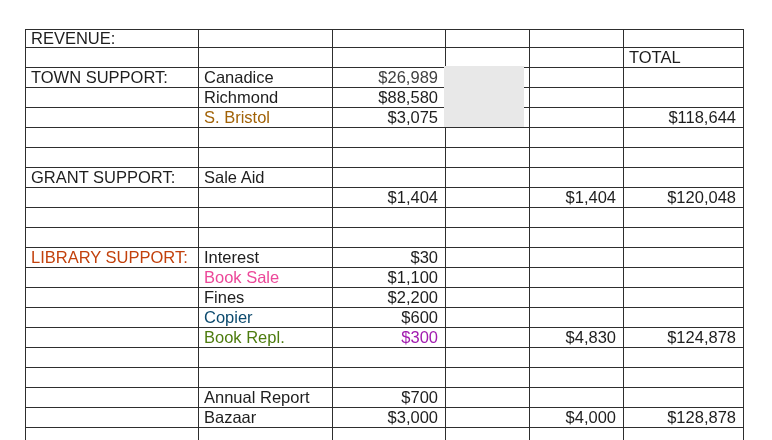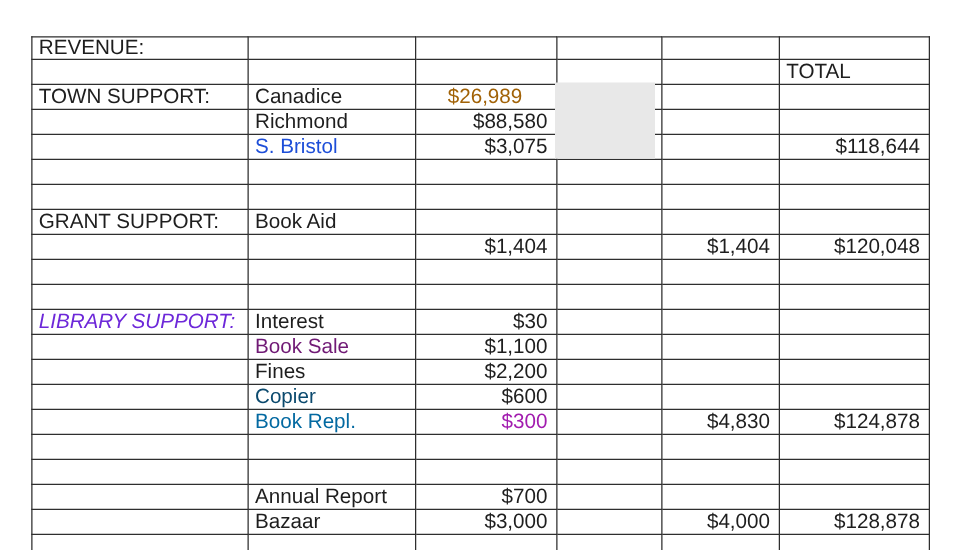--- a/index.html
+++ b/index.html
@@ -68,36 +68,36 @@
           <td class="txt" style="border-color: rgb(46, 46, 46); color: rgb(30, 30, 30);"></td>
           <td class="txt" style="border-color: rgb(46, 46, 46); color: rgb(30, 30, 30);"></td>
           <td class="txt" style="border-color: rgb(46, 46, 46); color: rgb(30, 30, 30);"></td>
           <td class="txt" style="border-color: rgb(46, 46, 46); color: rgb(30, 30, 30);"></td>
           <td class="txt" style="border-color: rgb(46, 46, 46); color: rgb(30, 30, 30);"></td>
           <td class="txt" style="border-color: rgb(46, 46, 46); color: rgb(30, 30, 30);">TOTAL</td>
         </tr>
         <tr>
           <td class="txt" style="border-color: rgb(46, 46, 46); color: rgb(30, 30, 30);">TOWN SUPPORT:</td>
           <td class="txt" style="border-color: rgb(46, 46, 46); color: rgb(30, 30, 30);">Canadice</td>
-          <td class="num" style="border-color: rgb(46, 46, 46); color: #a16207; text-align: center;">$26,989</td>
+          <td class="num" style="border-color: rgb(46, 46, 46); color: #404040;">$26,989</td>
           <td class="txt" style="border-color: rgb(46, 46, 46); color: rgb(30, 30, 30);"></td>
           <td class="txt" style="border-color: rgb(46, 46, 46); color: rgb(30, 30, 30);"></td>
           <td class="txt" style="border-color: rgb(46, 46, 46); color: rgb(30, 30, 30);"></td>
         </tr>
         <tr>
           <td class="txt" style="border-color: rgb(46, 46, 46); color: rgb(30, 30, 30);"></td>
           <td class="txt" style="border-color: rgb(46, 46, 46); color: rgb(30, 30, 30);">Richmond</td>
           <td class="num" style="border-color: rgb(46, 46, 46); color: rgb(30, 30, 30);">$88,580</td>
           <td class="txt" style="border-color: rgb(46, 46, 46); color: rgb(30, 30, 30);"></td>
           <td class="txt" style="border-color: rgb(46, 46, 46); color: rgb(30, 30, 30);"></td>
           <td class="txt" style="border-color: rgb(46, 46, 46); color: rgb(30, 30, 30);"></td>
         </tr>
         <tr>
           <td class="txt" style="border-color: rgb(46, 46, 46); color: rgb(30, 30, 30);"></td>
-          <td class="txt" style="border-color: rgb(46, 46, 46); color: #1d4ed8;">S. Bristol</td>
+          <td class="txt" style="border-color: rgb(46, 46, 46); color: #a16207;">S. Bristol</td>
           <td class="num" style="border-color: rgb(46, 46, 46); color: rgb(30, 30, 30);">$3,075</td>
           <td class="txt" style="border-color: rgb(46, 46, 46); color: rgb(30, 30, 30);"></td>
           <td class="txt" style="border-color: rgb(46, 46, 46); color: rgb(30, 30, 30);"></td>
           <td class="num" style="border-color: rgb(46, 46, 46); color: rgb(30, 30, 30);">$118,644</td>
         </tr>
         <tr>
           <td class="txt" style="border-color: rgb(46, 46, 46); color: rgb(30, 30, 30);"></td>
           <td class="txt" style="border-color: rgb(46, 46, 46); color: rgb(30, 30, 30);"></td>
           <td class="txt" style="border-color: rgb(46, 46, 46); color: rgb(30, 30, 30);"></td>
           <td class="txt" style="border-color: rgb(46, 46, 46); color: rgb(30, 30, 30);"></td>
@@ -107,21 +107,21 @@
         <tr>
           <td class="txt" style="border-color: rgb(46, 46, 46); color: rgb(30, 30, 30);"></td>
           <td class="txt" style="border-color: rgb(46, 46, 46); color: rgb(30, 30, 30);"></td>
           <td class="txt" style="border-color: rgb(46, 46, 46); color: rgb(30, 30, 30);"></td>
           <td class="txt" style="border-color: rgb(46, 46, 46); color: rgb(30, 30, 30);"></td>
           <td class="txt" style="border-color: rgb(46, 46, 46); color: rgb(30, 30, 30);"></td>
           <td class="txt" style="border-color: rgb(46, 46, 46); color: rgb(30, 30, 30);"></td>
         </tr>
         <tr>
           <td class="txt" style="border-color: rgb(46, 46, 46); color: rgb(30, 30, 30);">GRANT SUPPORT:</td>
-          <td class="txt" style="border-color: rgb(46, 46, 46); color: rgb(30, 30, 30);">Book Aid</td>
+          <td class="txt" style="border-color: rgb(46, 46, 46); color: rgb(30, 30, 30);">Sale Aid</td>
           <td class="txt" style="border-color: rgb(46, 46, 46); color: rgb(30, 30, 30);"></td>
           <td class="txt" style="border-color: rgb(46, 46, 46); color: rgb(30, 30, 30);"></td>
           <td class="txt" style="border-color: rgb(46, 46, 46); color: rgb(30, 30, 30);"></td>
           <td class="txt" style="border-color: rgb(46, 46, 46); color: rgb(30, 30, 30);"></td>
         </tr>
         <tr>
           <td class="txt" style="border-color: rgb(46, 46, 46); color: rgb(30, 30, 30);"></td>
           <td class="txt" style="border-color: rgb(46, 46, 46); color: rgb(30, 30, 30);"></td>
           <td class="num" style="border-color: rgb(46, 46, 46); color: rgb(30, 30, 30);">$1,404</td>
           <td class="txt" style="border-color: rgb(46, 46, 46); color: rgb(30, 30, 30);"></td>
@@ -138,30 +138,30 @@
         </tr>
         <tr>
           <td class="txt" style="border-color: rgb(46, 46, 46); color: rgb(30, 30, 30);"></td>
           <td class="txt" style="border-color: rgb(46, 46, 46); color: rgb(30, 30, 30);"></td>
           <td class="txt" style="border-color: rgb(46, 46, 46); color: rgb(30, 30, 30);"></td>
           <td class="txt" style="border-color: rgb(46, 46, 46); color: rgb(30, 30, 30);"></td>
           <td class="txt" style="border-color: rgb(46, 46, 46); color: rgb(30, 30, 30);"></td>
           <td class="txt" style="border-color: rgb(46, 46, 46); color: rgb(30, 30, 30);"></td>
         </tr>
         <tr>
-          <td class="txt" style="border-color: rgb(46, 46, 46); color: #6d28d9; font-style: italic;">LIBRARY SUPPORT:</td>
+          <td class="txt" style="border-color: rgb(46, 46, 46); color: #c2410c;">LIBRARY SUPPORT:</td>
           <td class="txt" style="border-color: rgb(46, 46, 46); color: rgb(30, 30, 30);">Interest</td>
           <td class="num" style="border-color: rgb(46, 46, 46); color: rgb(30, 30, 30);">$30</td>
           <td class="txt" style="border-color: rgb(46, 46, 46); color: rgb(30, 30, 30);"></td>
           <td class="txt" style="border-color: rgb(46, 46, 46); color: rgb(30, 30, 30);"></td>
           <td class="txt" style="border-color: rgb(46, 46, 46); color: rgb(30, 30, 30);"></td>
         </tr>
         <tr>
           <td class="txt" style="border-color: rgb(46, 46, 46); color: rgb(30, 30, 30);"></td>
-          <td class="txt" style="border-color: rgb(46, 46, 46); color: #701a75;">Book Sale</td>
+          <td class="txt" style="border-color: rgb(46, 46, 46); color: #ec4899;">Book Sale</td>
           <td class="num" style="border-color: rgb(46, 46, 46); color: rgb(30, 30, 30);">$1,100</td>
           <td class="txt" style="border-color: rgb(46, 46, 46); color: rgb(30, 30, 30);"></td>
           <td class="txt" style="border-color: rgb(46, 46, 46); color: rgb(30, 30, 30);"></td>
           <td class="txt" style="border-color: rgb(46, 46, 46); color: rgb(30, 30, 30);"></td>
         </tr>
         <tr>
           <td class="txt" style="border-color: rgb(46, 46, 46); color: rgb(30, 30, 30);"></td>
           <td class="txt" style="border-color: rgb(46, 46, 46); color: rgb(30, 30, 30);">Fines</td>
           <td class="num" style="border-color: rgb(46, 46, 46); color: rgb(30, 30, 30);">$2,200</td>
           <td class="txt" style="border-color: rgb(46, 46, 46); color: rgb(30, 30, 30);"></td>
@@ -171,21 +171,21 @@
         <tr>
           <td class="txt" style="border-color: rgb(46, 46, 46); color: rgb(30, 30, 30);"></td>
           <td class="txt" style="border-color: rgb(46, 46, 46); color: #0c4a6e;">Copier</td>
           <td class="num" style="border-color: rgb(46, 46, 46); color: rgb(30, 30, 30);">$600</td>
           <td class="txt" style="border-color: rgb(46, 46, 46); color: rgb(30, 30, 30);"></td>
           <td class="txt" style="border-color: rgb(46, 46, 46); color: rgb(30, 30, 30);"></td>
           <td class="txt" style="border-color: rgb(46, 46, 46); color: rgb(30, 30, 30);"></td>
         </tr>
         <tr>
           <td class="txt" style="border-color: rgb(46, 46, 46); color: rgb(30, 30, 30);"></td>
-          <td class="txt" style="border-color: rgb(46, 46, 46); color: #0369a1;">Book Repl.</td>
+          <td class="txt" style="border-color: rgb(46, 46, 46); color: #4d7c0f;">Book Repl.</td>
           <td class="num" style="border-color: rgb(46, 46, 46); color: #a21caf;">$300</td>
           <td class="txt" style="border-color: rgb(46, 46, 46); color: rgb(30, 30, 30);"></td>
           <td class="num" style="border-color: rgb(46, 46, 46); color: rgb(30, 30, 30);">$4,830</td>
           <td class="num" style="border-color: rgb(46, 46, 46); color: rgb(30, 30, 30);">$124,878</td>
         </tr>
         <tr>
           <td class="txt" style="border-color: rgb(46, 46, 46); color: rgb(30, 30, 30);"></td>
           <td class="txt" style="border-color: rgb(46, 46, 46); color: rgb(30, 30, 30);"></td>
           <td class="txt" style="border-color: rgb(46, 46, 46); color: rgb(30, 30, 30);"></td>
           <td class="txt" style="border-color: rgb(46, 46, 46); color: rgb(30, 30, 30);"></td>

